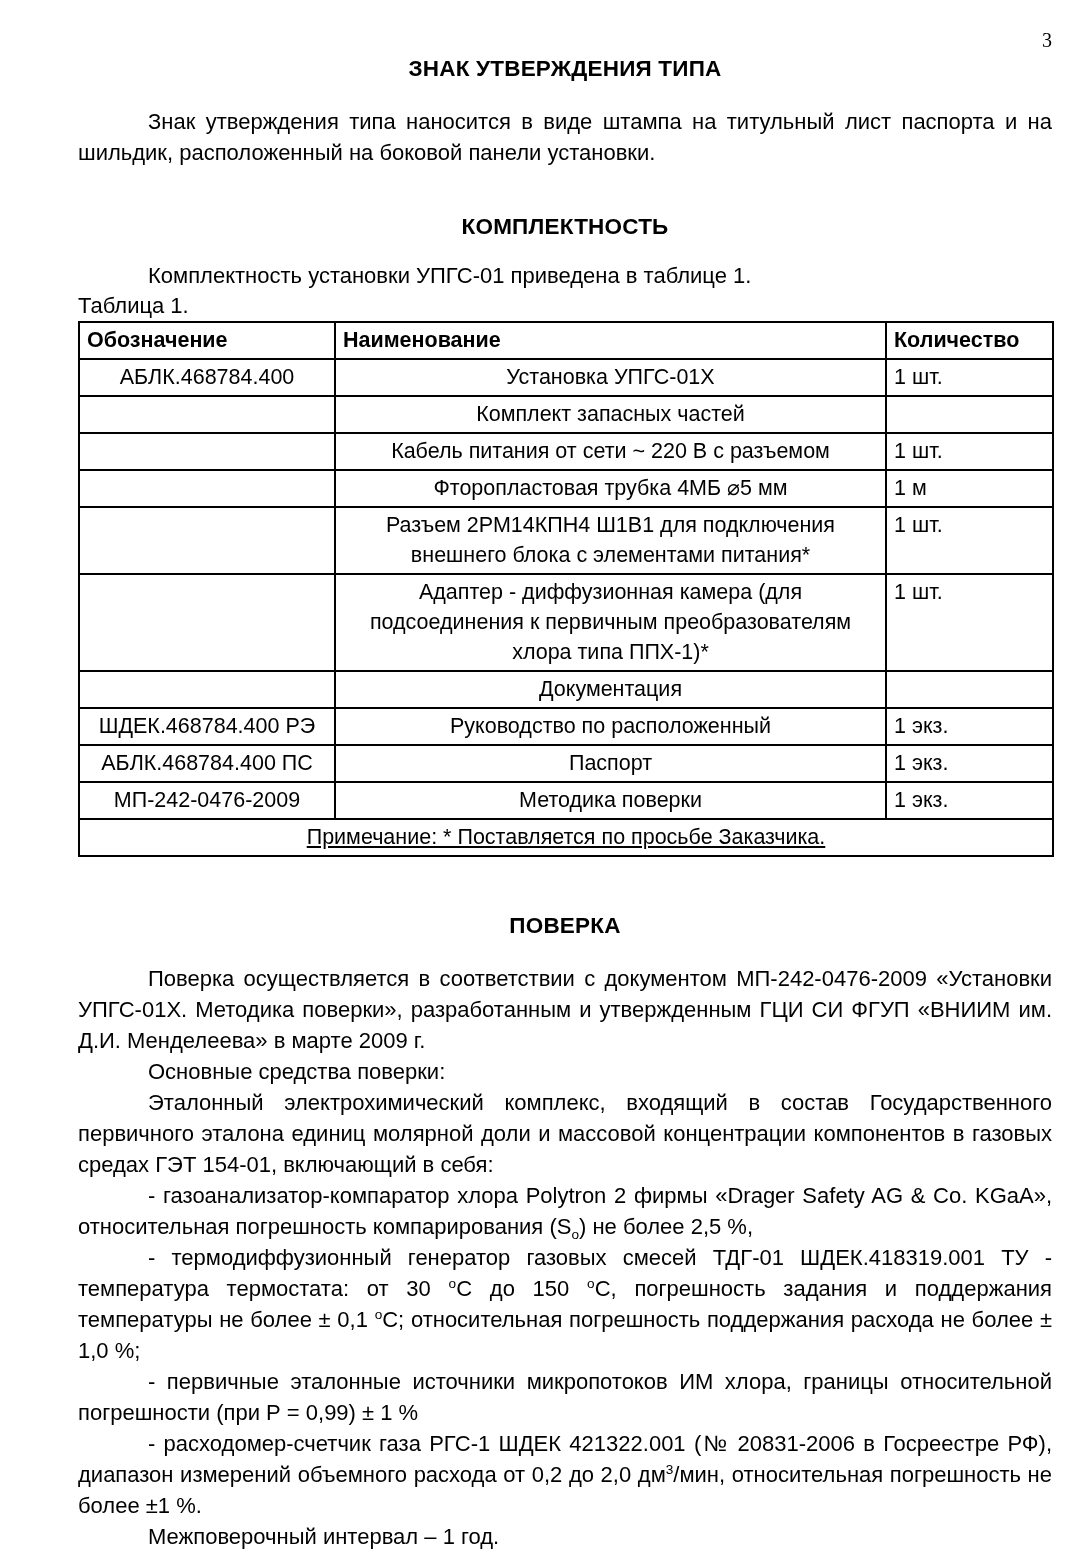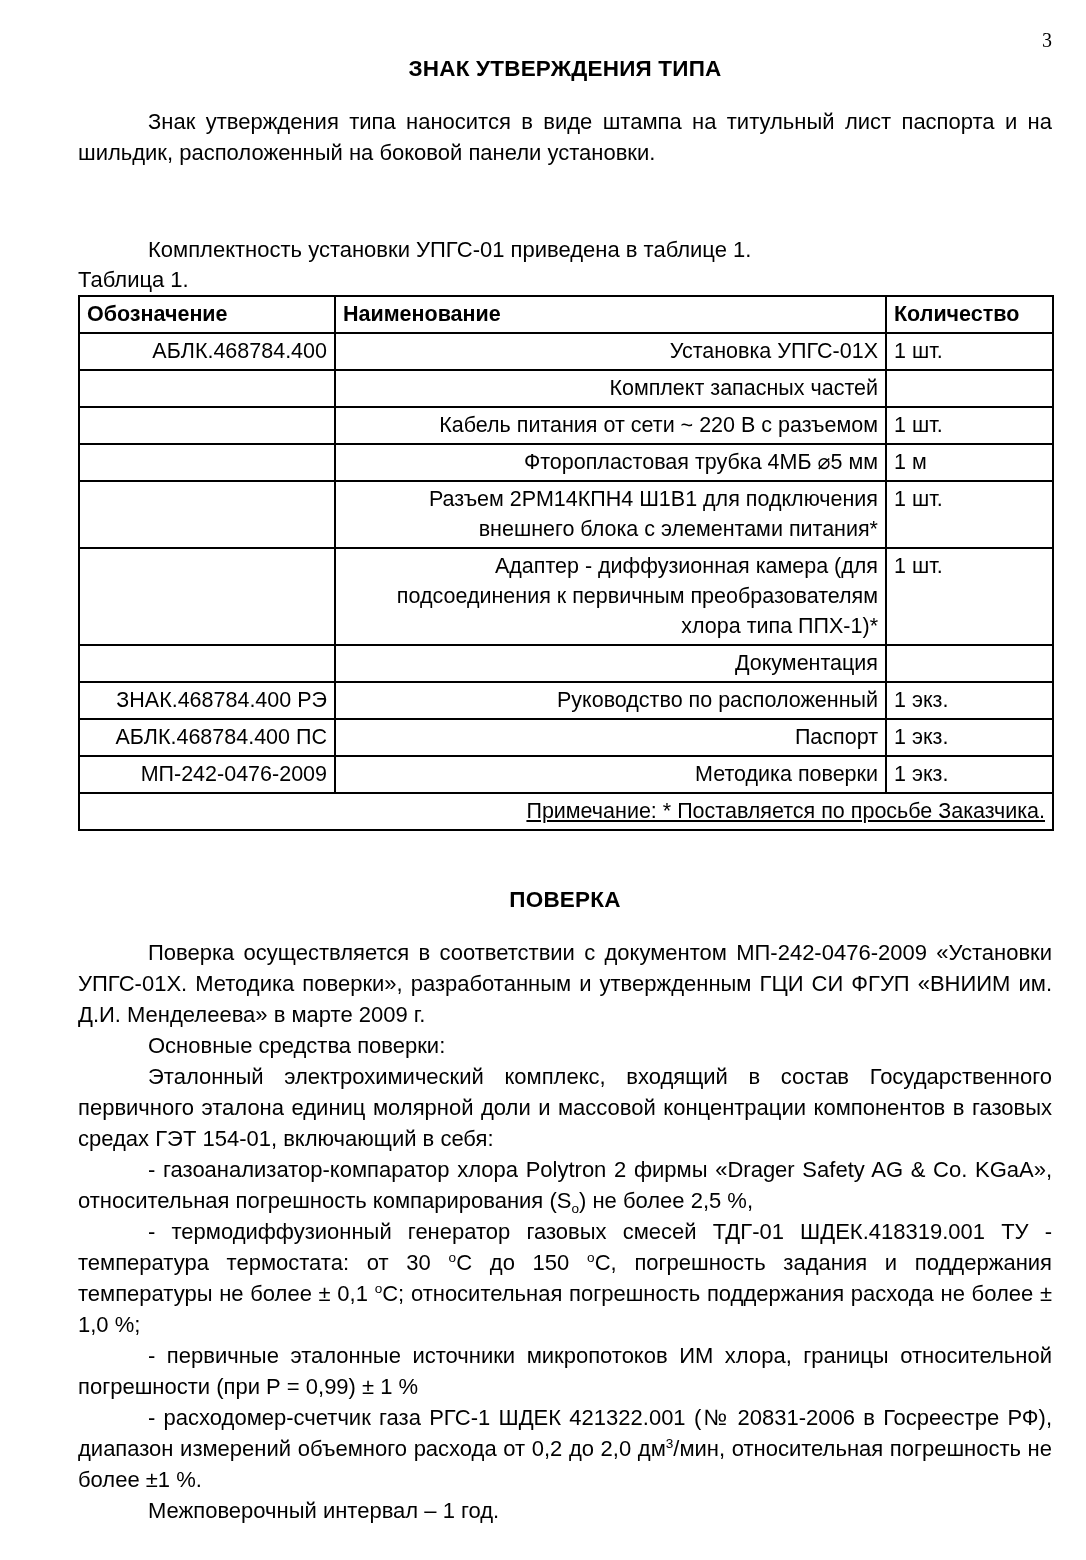--- a/index.html
+++ b/index.html
@@ -69,21 +69,21 @@
     width: 974px;
     table-layout: fixed;
     margin: 0;
   }
   table.kit td, table.kit th {
     border: 2px solid #000000;
     padding: 2px 7px 3px 7px;
     font-size: 21.5px;
     line-height: 30px;
     vertical-align: top;
-    text-align: right;
+    text-align: center;
     font-weight: normal;
   }
   table.kit th {
     font-weight: bold;
     text-align: left;
   }
   table.kit th.c3, table.kit td.c3 {
     text-align: left;
   }
   table.kit col.col1 { width: 256px; }
@@ -115,20 +115,21 @@
     <div class="sp-56"></div>
 
     <h1 class="section-title">ЗНАК УТВЕРЖДЕНИЯ ТИПА</h1>
 
     <div class="sp-24"></div>
 
     <p class="para indent">Знак утверждения типа наносится в виде штампа на титульный лист паспорта и на шильдик, расположенный на боковой панели установки.</p>
 
     <div class="sp-46"></div>
 
+    <h1 class="section-title">КОМПЛЕКТНОСТЬ</h1>
 
     <div class="sp-20"></div>
 
     <p class="para indent left">Комплектность установки УПГС-01 приведена в таблице 1.</p>
 
     <p class="tbl-caption">Таблица 1.</p>
 
     <table class="kit">
       <colgroup>
         <col class="col1">
@@ -172,21 +173,21 @@
           <td></td>
           <td>Адаптер - диффузионная камера (для подсоединения к первичным преобразователям хлора типа ППХ-1)*</td>
           <td class="c3">1 шт.</td>
         </tr>
         <tr>
           <td></td>
           <td>Документация</td>
           <td class="c3"></td>
         </tr>
         <tr>
-          <td>ЗНАК.468784.400 РЭ</td>
+          <td>ШДЕК.468784.400 РЭ</td>
           <td>Руководство по расположенный</td>
           <td class="c3">1 экз.</td>
         </tr>
         <tr>
           <td>АБЛК.468784.400 ПС</td>
           <td>Паспорт</td>
           <td class="c3">1 экз.</td>
         </tr>
         <tr>
           <td>МП-242-0476-2009</td>

